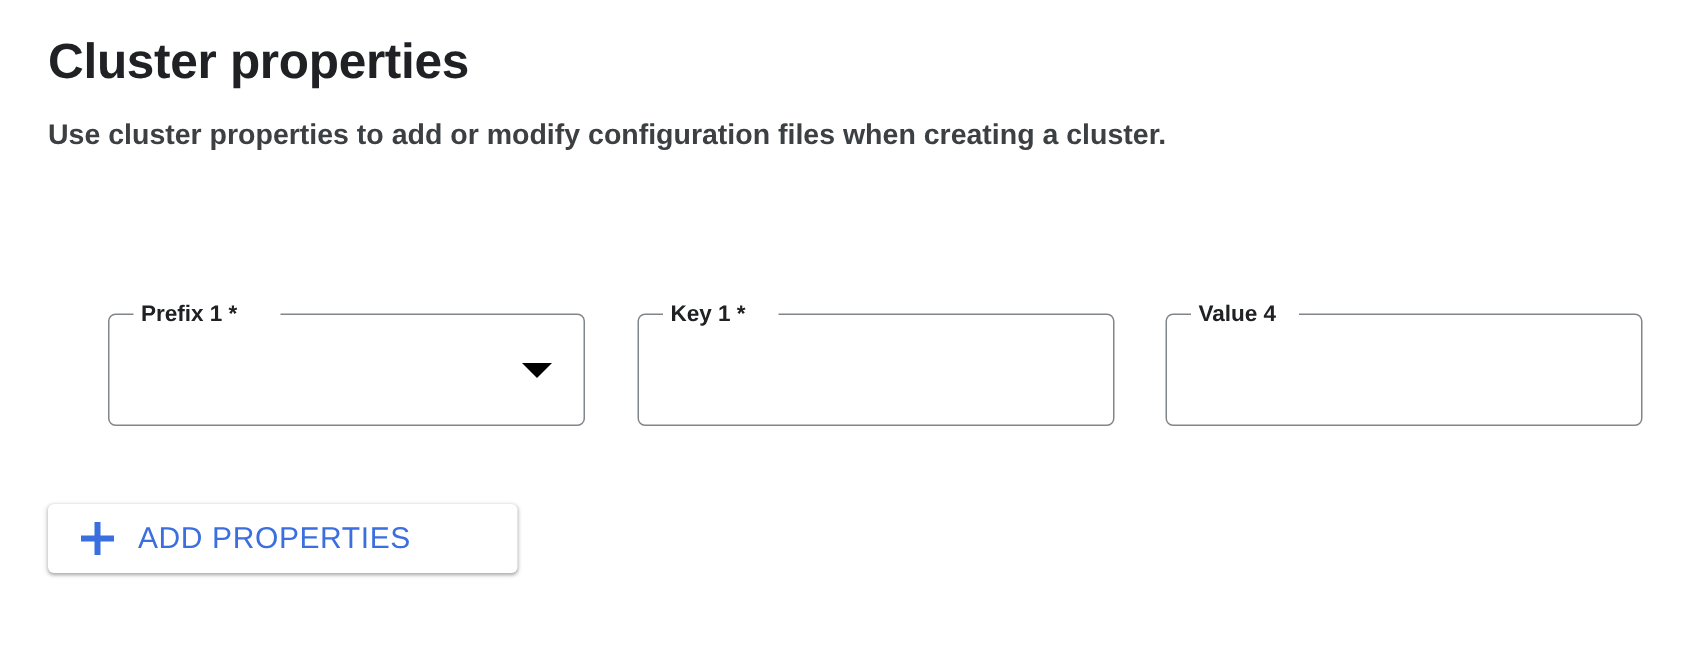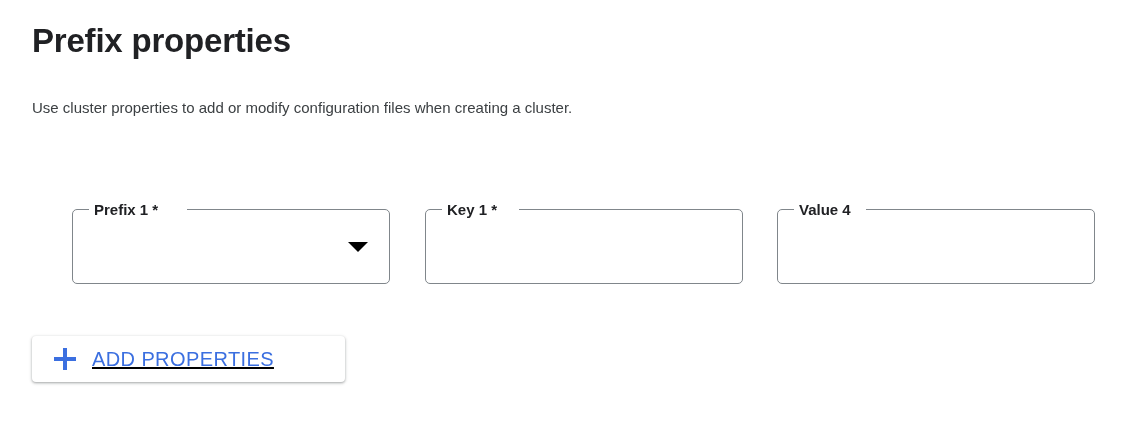--- a/index.html
+++ b/index.html
@@ -30,24 +30,24 @@
     line-height: 42px;
     font-weight: 700;
     color: #202124;
     letter-spacing: -0.2px;
     white-space: nowrap;
   }
 
   .page-description {
     position: absolute;
     left: 32px;
-    top: 95px;
-    font-size: 15px;
+    top: 78px;
+    font-size: 19px;
     line-height: 26px;
-    font-weight: 400;
+    font-weight: 700;
     color: #3c4043;
     white-space: nowrap;
   }
 
   
   .fields-row {
     position: absolute;
     left: 28px;
     top: 200px;
     width: 1060px;
@@ -147,21 +147,20 @@
     box-sizing: border-box;
     background: #ffffff;
     border: none;
     border-radius: 4px;
     box-shadow: 0 1px 2px 0 rgba(60,64,67,0.30), 0 1px 3px 1px rgba(60,64,67,0.15);
     display: flex;
     align-items: center;
     padding: 0 24px 0 22px;
     cursor: pointer;
     font-family: "Liberation Sans", sans-serif;
-    text-decoration: underline;
   }
 
   .plus-icon {
     position: relative;
     width: 22px;
     height: 22px;
     flex: 0 0 auto;
     margin-right: 16px;
   }
   .plus-icon::before,
@@ -190,21 +189,21 @@
     color: #3b6fe0;
     letter-spacing: 0.4px;
     white-space: nowrap;
   }
 </style>
 </head>
 <body>
 
 <div class="page">
 
-  <div class="page-title">Prefix properties</div>
+  <div class="page-title">Cluster properties</div>
 
   <div class="page-description">Use cluster properties to add or modify configuration files when creating a cluster.</div>
 
   <div class="fields-row">
 
     <div class="field prefix">
       <div class="field-outline"></div>
       <div class="field-notch"></div>
       <div class="field-label">Prefix 1 *</div>
       <div class="dropdown-arrow"></div>

